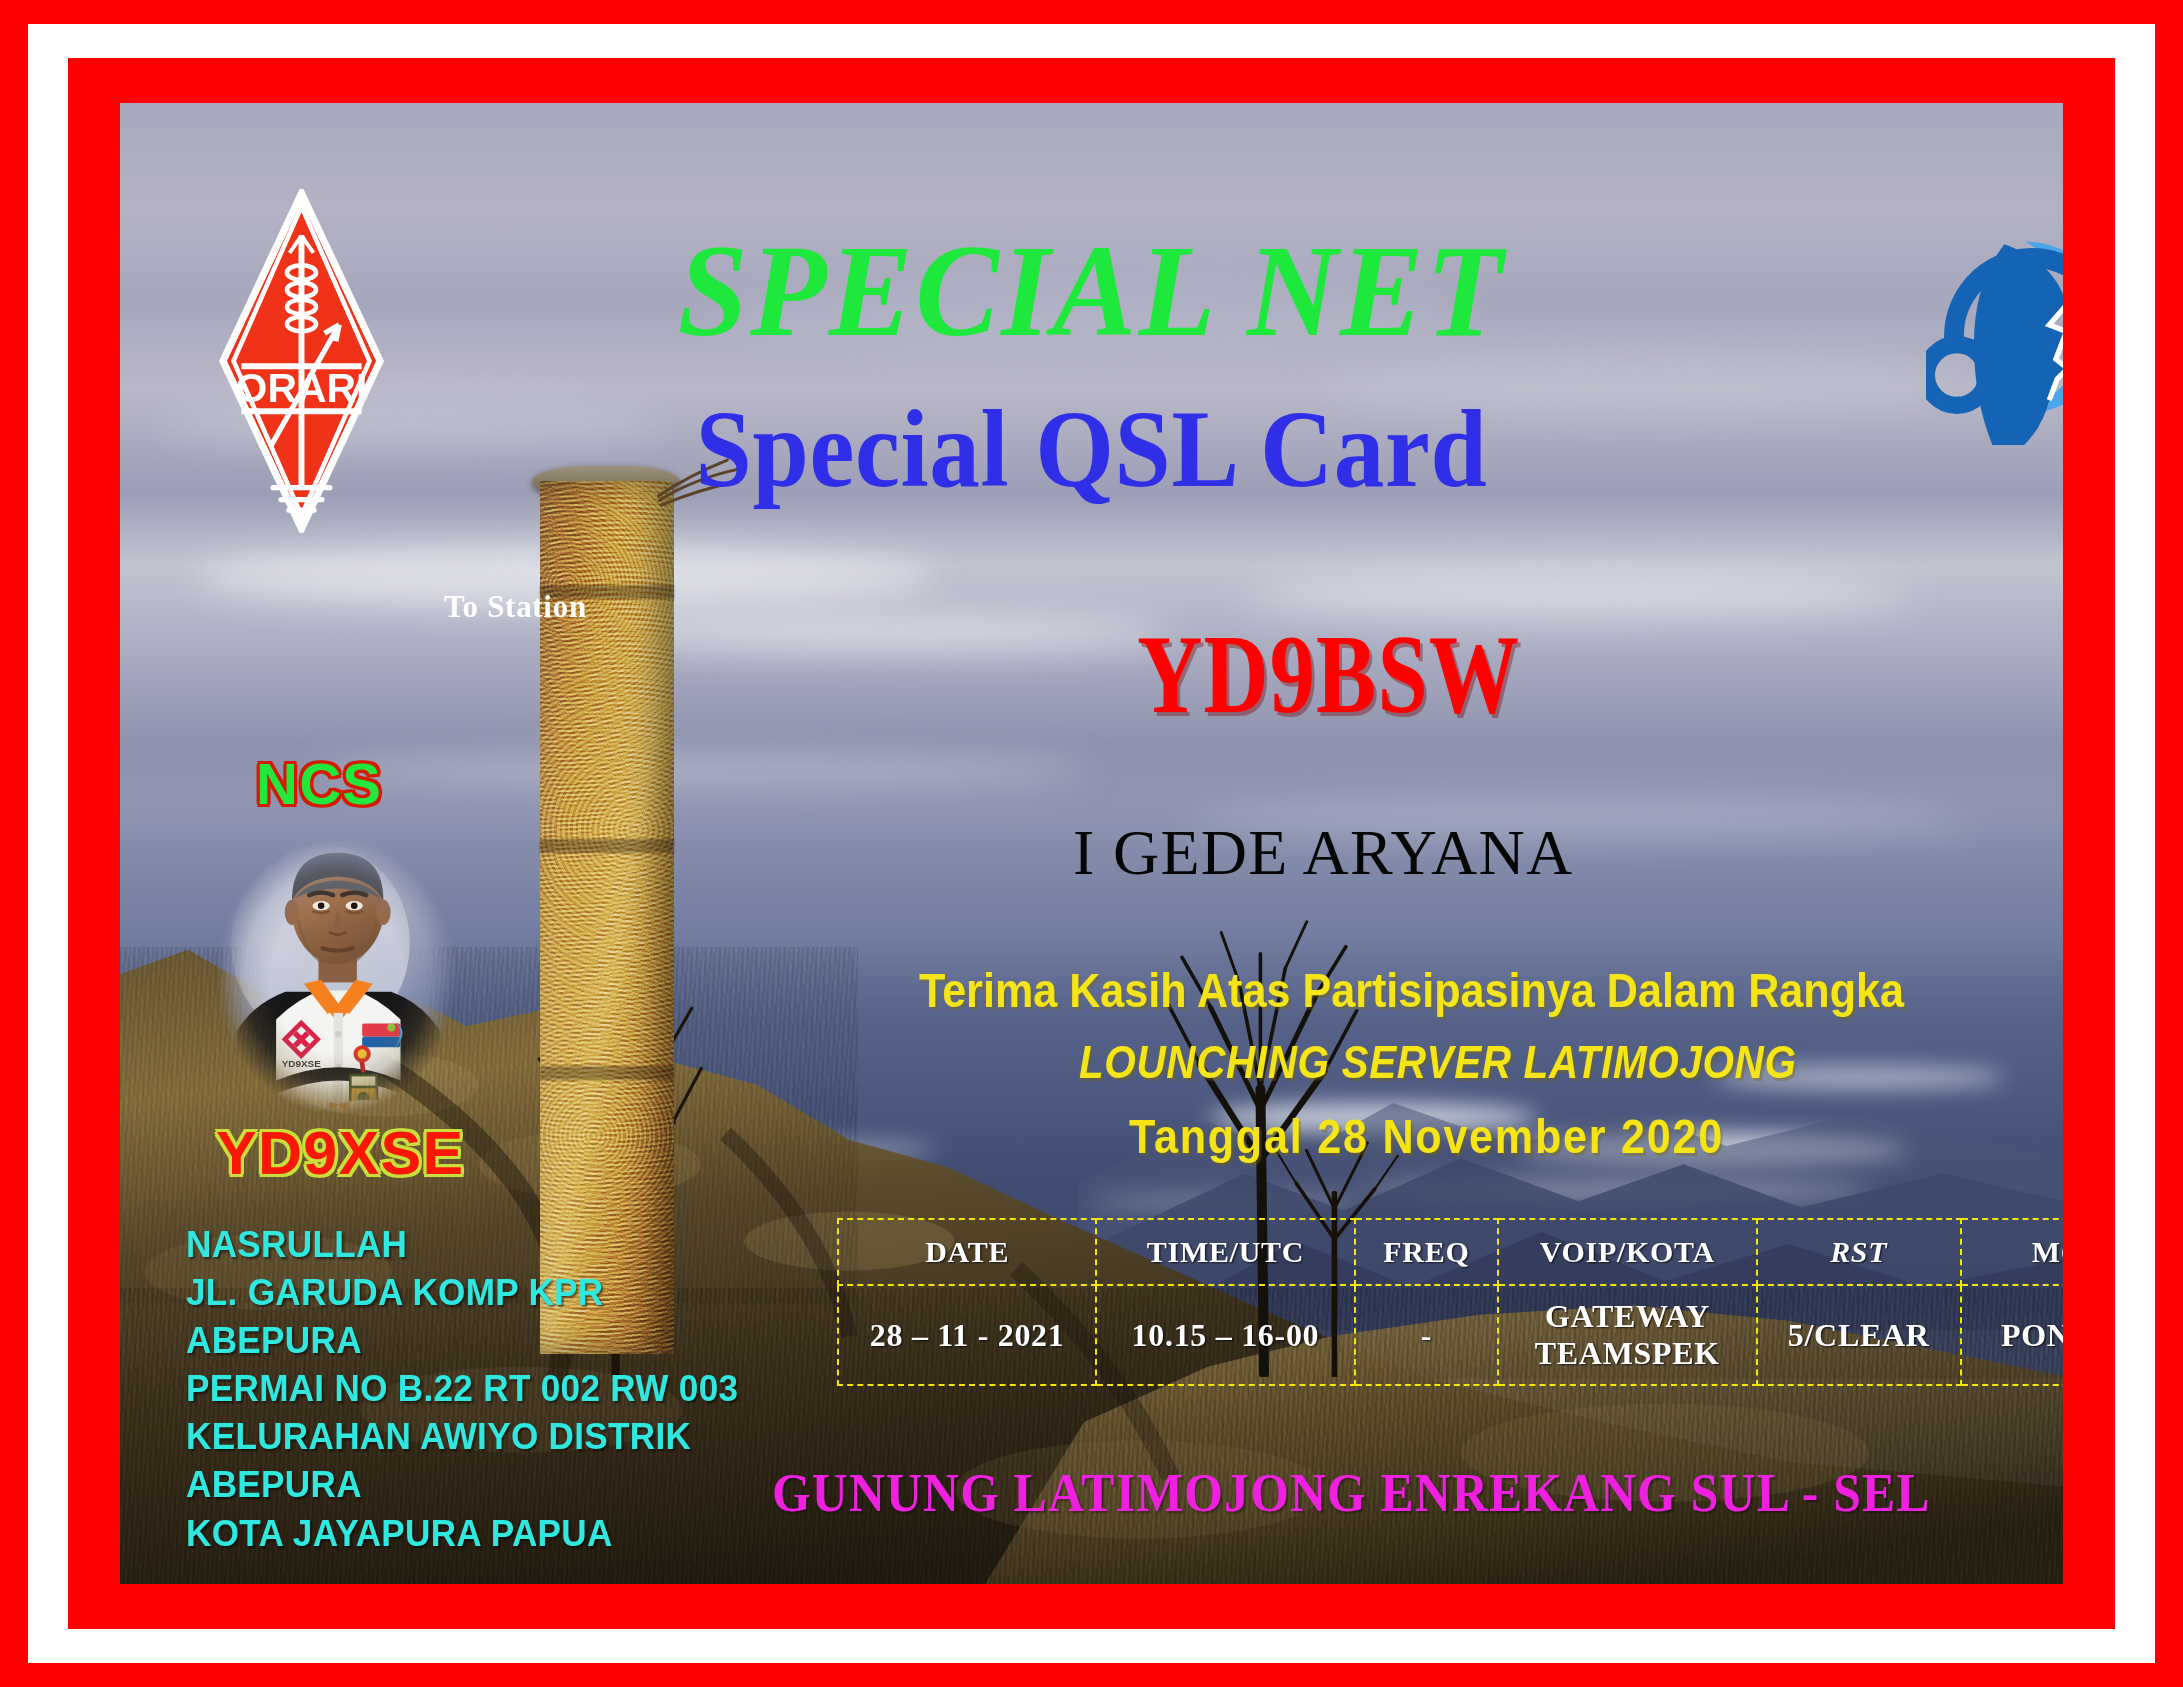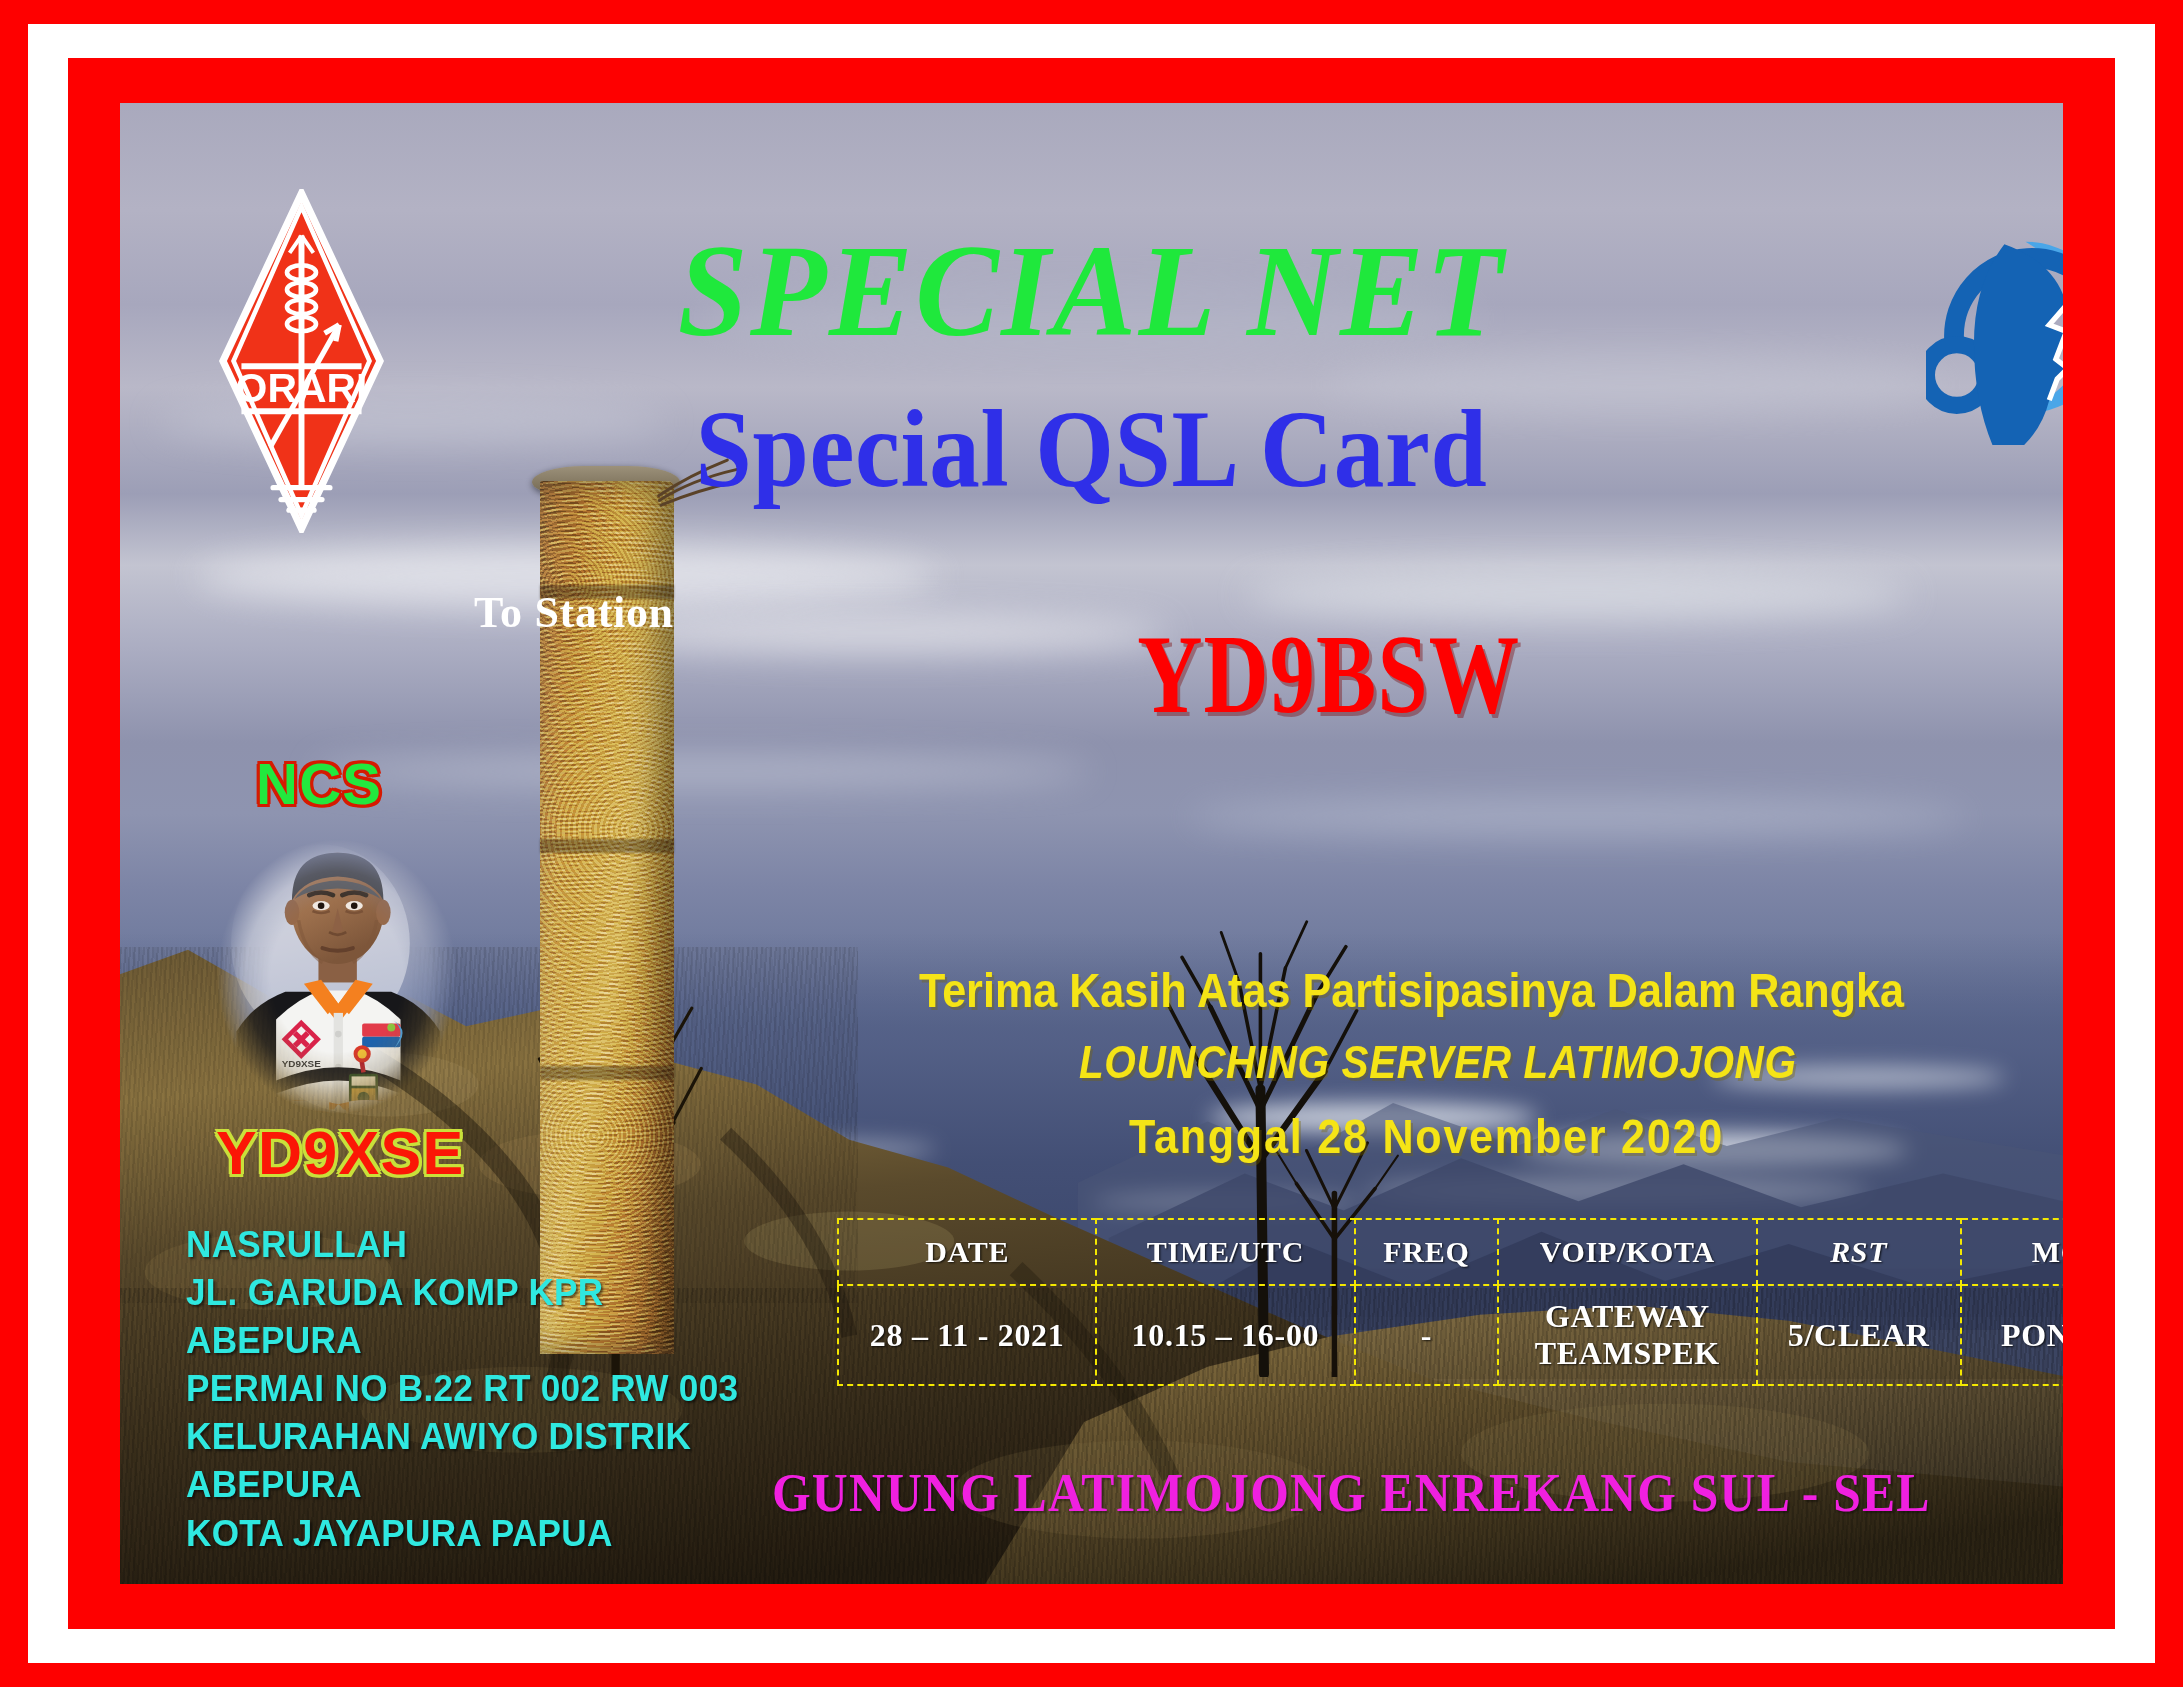--- a/index.html
+++ b/index.html
@@ -149,23 +149,23 @@
   }
   #title-sub{
     left:0;right:0;top:291px;text-align:center;
     font-family:"Liberation Serif",serif;
     font-weight:bold;
     font-size:110px;letter-spacing:0.7px;
     color:#2f2fe8;
     transform:scaleX(.92);
   }
   #to-station{
-    left:354px;top:488px;
-    font-family:"Liberation Serif",serif;
-    font-weight:bold;font-size:44px;letter-spacing:0.7px;
+    left:324px;top:488px;
+    font-family:"Liberation Serif",serif;
+    font-weight:bold;font-size:31px;letter-spacing:0.7px;
     color:#ffffff;
     text-align:right;
   }
   #callsign{
     left:986px;top:519px;
     font-family:"Liberation Serif",serif;
     font-weight:bold;font-size:105px;letter-spacing:1.3px;
     color:#fe0000;
     transform:scaleX(.86) scaleY(1.06);
     text-shadow:3.3px 3.3px 0 rgba(120,0,0,.38);
@@ -440,20 +440,21 @@
 
             <path d="M118,64 Q196,92 212,156 L186,186 L212,196 L196,238 L214,252 L198,268 L186,300 Q176,340 148,368 L100,368 Q72,300 72,214 Q72,124 118,64 Z" fill="#1463b4"></path>
 
             <path d="M212,156 L186,186 L212,196 L196,238 L214,252 L198,268 L186,300" fill="none" stroke="#ffffff" stroke-width="8"></path>
           </svg>
 
           <div class="t" id="title-main">SPECIAL NET</div>
           <div class="t" id="title-sub">Special QSL Card</div>
           <div class="t" id="to-station">To Station</div>
           <div class="t" id="callsign">YD9BSW</div>
+          <div class="t" id="opname">I GEDE ARYANA</div>
 
           <div class="t yline" id="y1">Terima Kasih Atas Partisipasinya Dalam Rangka</div>
           <div class="t yline" id="y2">LOUNCHING SERVER LATIMOJONG</div>
           <div class="t yline" id="y3">Tanggal  28  November  2020</div>
 
           <div class="t" id="ncs">NCS</div>
 
           <div id="portrait">
             <svg id="portrait-img" viewBox="0 0 420 470" preserveAspectRatio="none">
               <defs>

